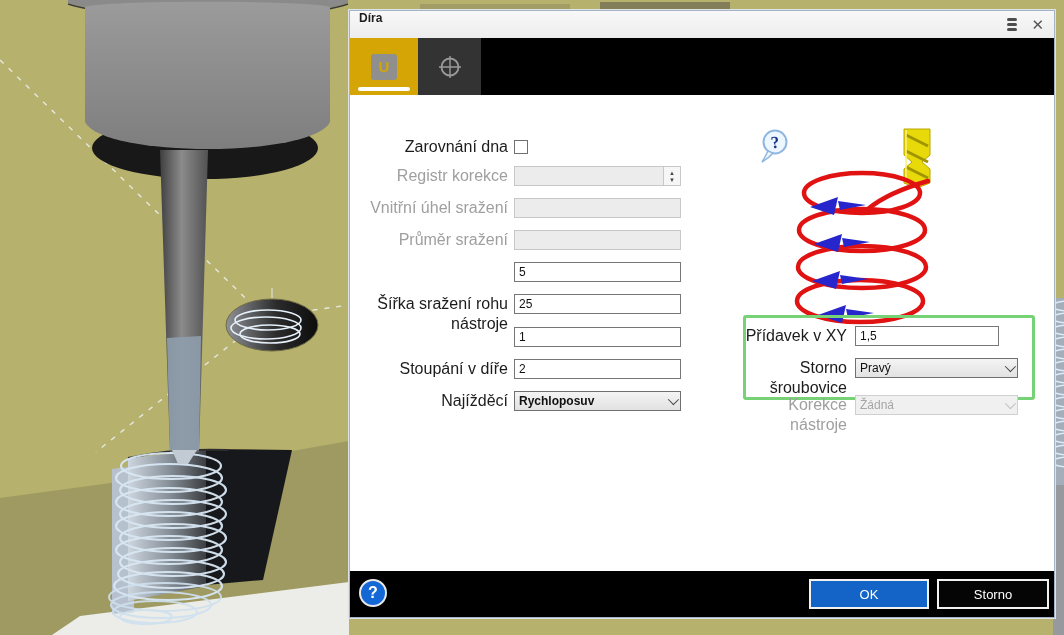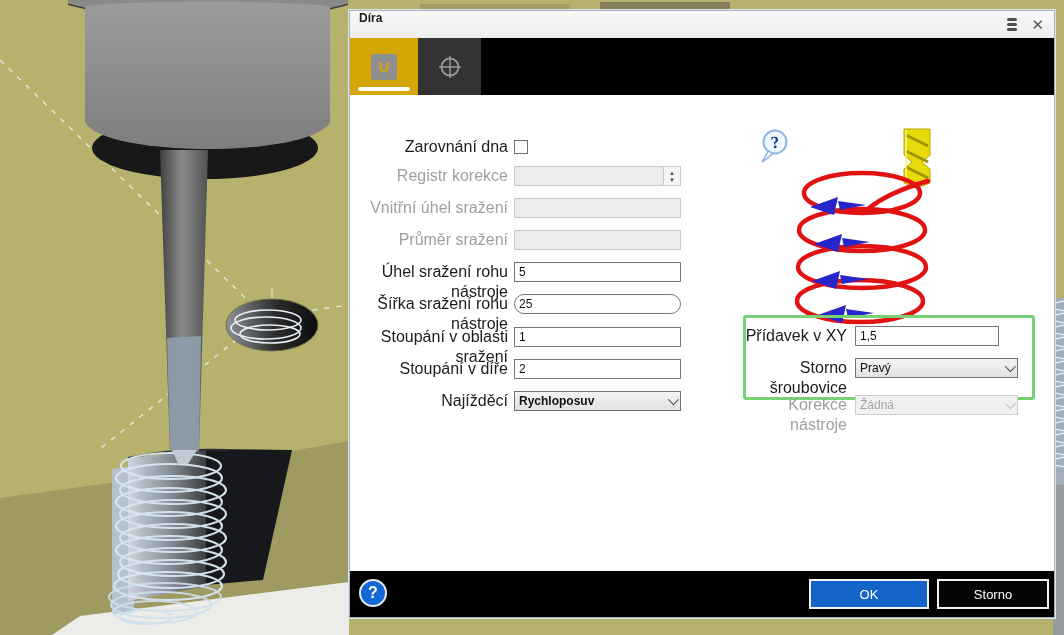--- a/index.html
+++ b/index.html
@@ -210,27 +210,25 @@
             <span>▼</span>
           </span>
       </span>
 
       <span class="flabel dis" style="left:0;top:77px;width:158px;">Vnitřní úhel sražení</span>
       <input class="ctrl tinput dis" style="left: 164px; top: 77px; width: 167px;" disabled="" value="">
 
       <span class="flabel dis" style="left:0;top:109px;width:158px;">Průměr sražení</span>
       <input class="ctrl tinput dis" style="left: 164px; top: 109px; width: 167px;" disabled="" value="">
 
-      <span class="flabel" style="left:0;top:141px;width:158px;">Úhel sražení rohu nástroje</span>
       <input class="ctrl tinput" style="left: 164px; top: 141px; width: 167px;" value="5">
 
       <span class="flabel" style="left:0;top:173px;width:158px;">Šířka sražení rohu nástroje</span>
-      <input class="ctrl tinput" style="left: 164px; top: 173px; width: 167px; border-radius: 10px;" value="25">
-
-      <span class="flabel" style="left:0;top:206px;width:158px;">Stoupání v oblasti sražení</span>
+      <input class="ctrl tinput" style="left: 164px; top: 173px; width: 167px;" value="25">
+
       <input class="ctrl tinput" style="left: 164px; top: 206px; width: 167px;" value="1">
 
       <span class="flabel" style="left:0;top:238px;width:158px;">Stoupání v díře</span>
       <input class="ctrl tinput" style="left: 164px; top: 238px; width: 167px;" value="2">
 
       <span class="flabel" style="left:0;top:270px;width:158px;">Najížděcí</span>
       <span class="ctrl combo" style="left:164px;top:270px;width:167px;font-weight:bold;">
         <span>Rychloposuv</span>
         <span class="chev"></span>
       </span>

